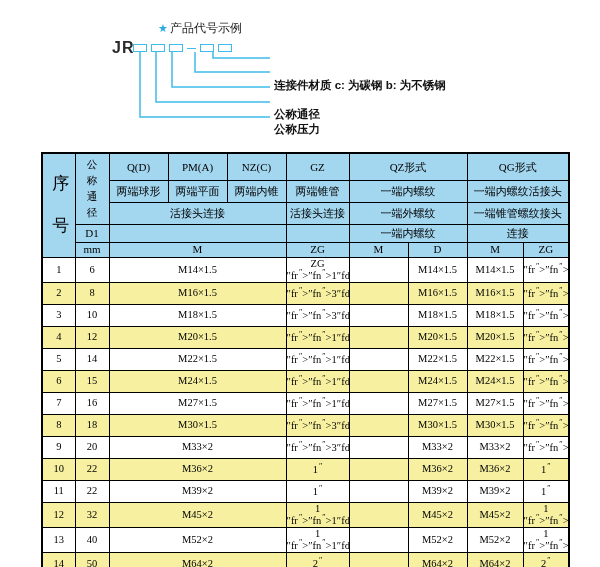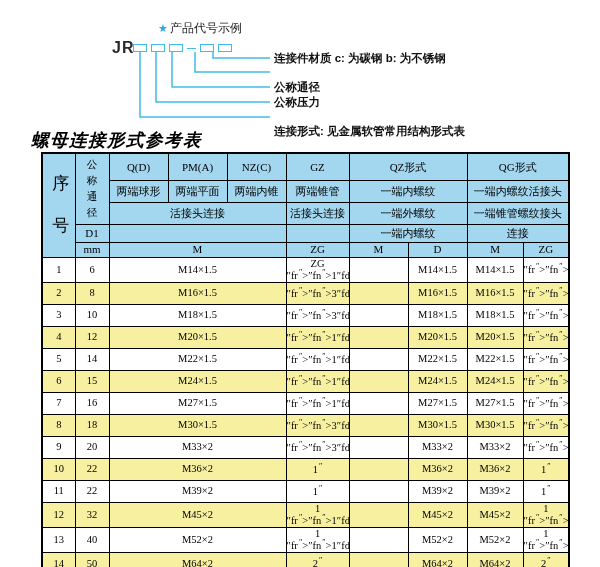--- a/index.html
+++ b/index.html
@@ -10,21 +10,21 @@
   
   .diag-heading{position:absolute;left:122px;top:20px;font-size:12px;font-weight:normal;
                 color:#1a1a1a;white-space:nowrap;margin-left:36px;}
   .diag-heading .star{color:var(--accent,#29ABE2);margin-right:2px;font-size:11px;}
   .jr-prefix{position:absolute;left:112px;top:39px;font-size:16px;font-weight:bold;color:#2b2b2b;letter-spacing:1px;}
   .code-boxes{position:absolute;left:133px;top:44px;display:flex;align-items:center;height:8px;}
   .code-box{width:12px;height:6px;border:1.6px solid var(--accent,#3FBCE9);margin-right:4px;background:#fff;}
   .code-dash{width:9px;height:0;border-top:1.6px solid var(--accent,#3FBCE9);margin-right:4px;}
   .callouts{position:absolute;left:0;top:0;width:600px;height:130px;}
   .diag-label{position:absolute;left:274px;font-size:11.5px;font-weight:bold;color:#111;
-              white-space:nowrap;line-height:13px;}
+              white-space:nowrap;line-height:13px;margin-top:27px;}
 
   
   .tbl-title{position:absolute;left:31px;top:128px;font-family:"Liberation Serif",serif;
              font-weight:bold;font-style:italic;font-size:17.5px;letter-spacing:1.5px;color:#000;}
 
   
   table.tbl{position:absolute;left:41px;top:152px;width:527px;border-collapse:collapse;
             table-layout:fixed;border:2px solid #000;}
   table.tbl td{border:1px solid #000;text-align:center;vertical-align:middle;padding:0;
                font-family:"Liberation Serif",serif;font-size:11px;overflow:hidden;line-height:1.1;}
@@ -58,21 +58,20 @@
     <polyline points="195,52 195,72 270,72"></polyline>
     <polyline points="172,52 172,87 270,87"></polyline>
     <polyline points="156,52 156,102 270,102"></polyline>
     <polyline points="140,52 140,117 270,117"></polyline>
   </svg>
   <div class="diag-label" style="top:52px">连接件材质 c: 为碳钢 b: 为不锈钢</div>
   <div class="diag-label" style="top:81px">公称通径</div>
   <div class="diag-label" style="top:96px">公称压力</div>
   <div class="diag-label" style="top:125px">连接形式: 见金属软管常用结构形式表</div>
 
-  <div class="tbl-title">螺母连接形式参考表</div>
 
   <table class="tbl">
     <colgroup>
       <col style="width:33px">
         <col style="width:34px">
         <col style="width:59px">
         <col style="width:59px">
       <col style="width:59px">
         <col style="width:63px">
         <col style="width:59px">

